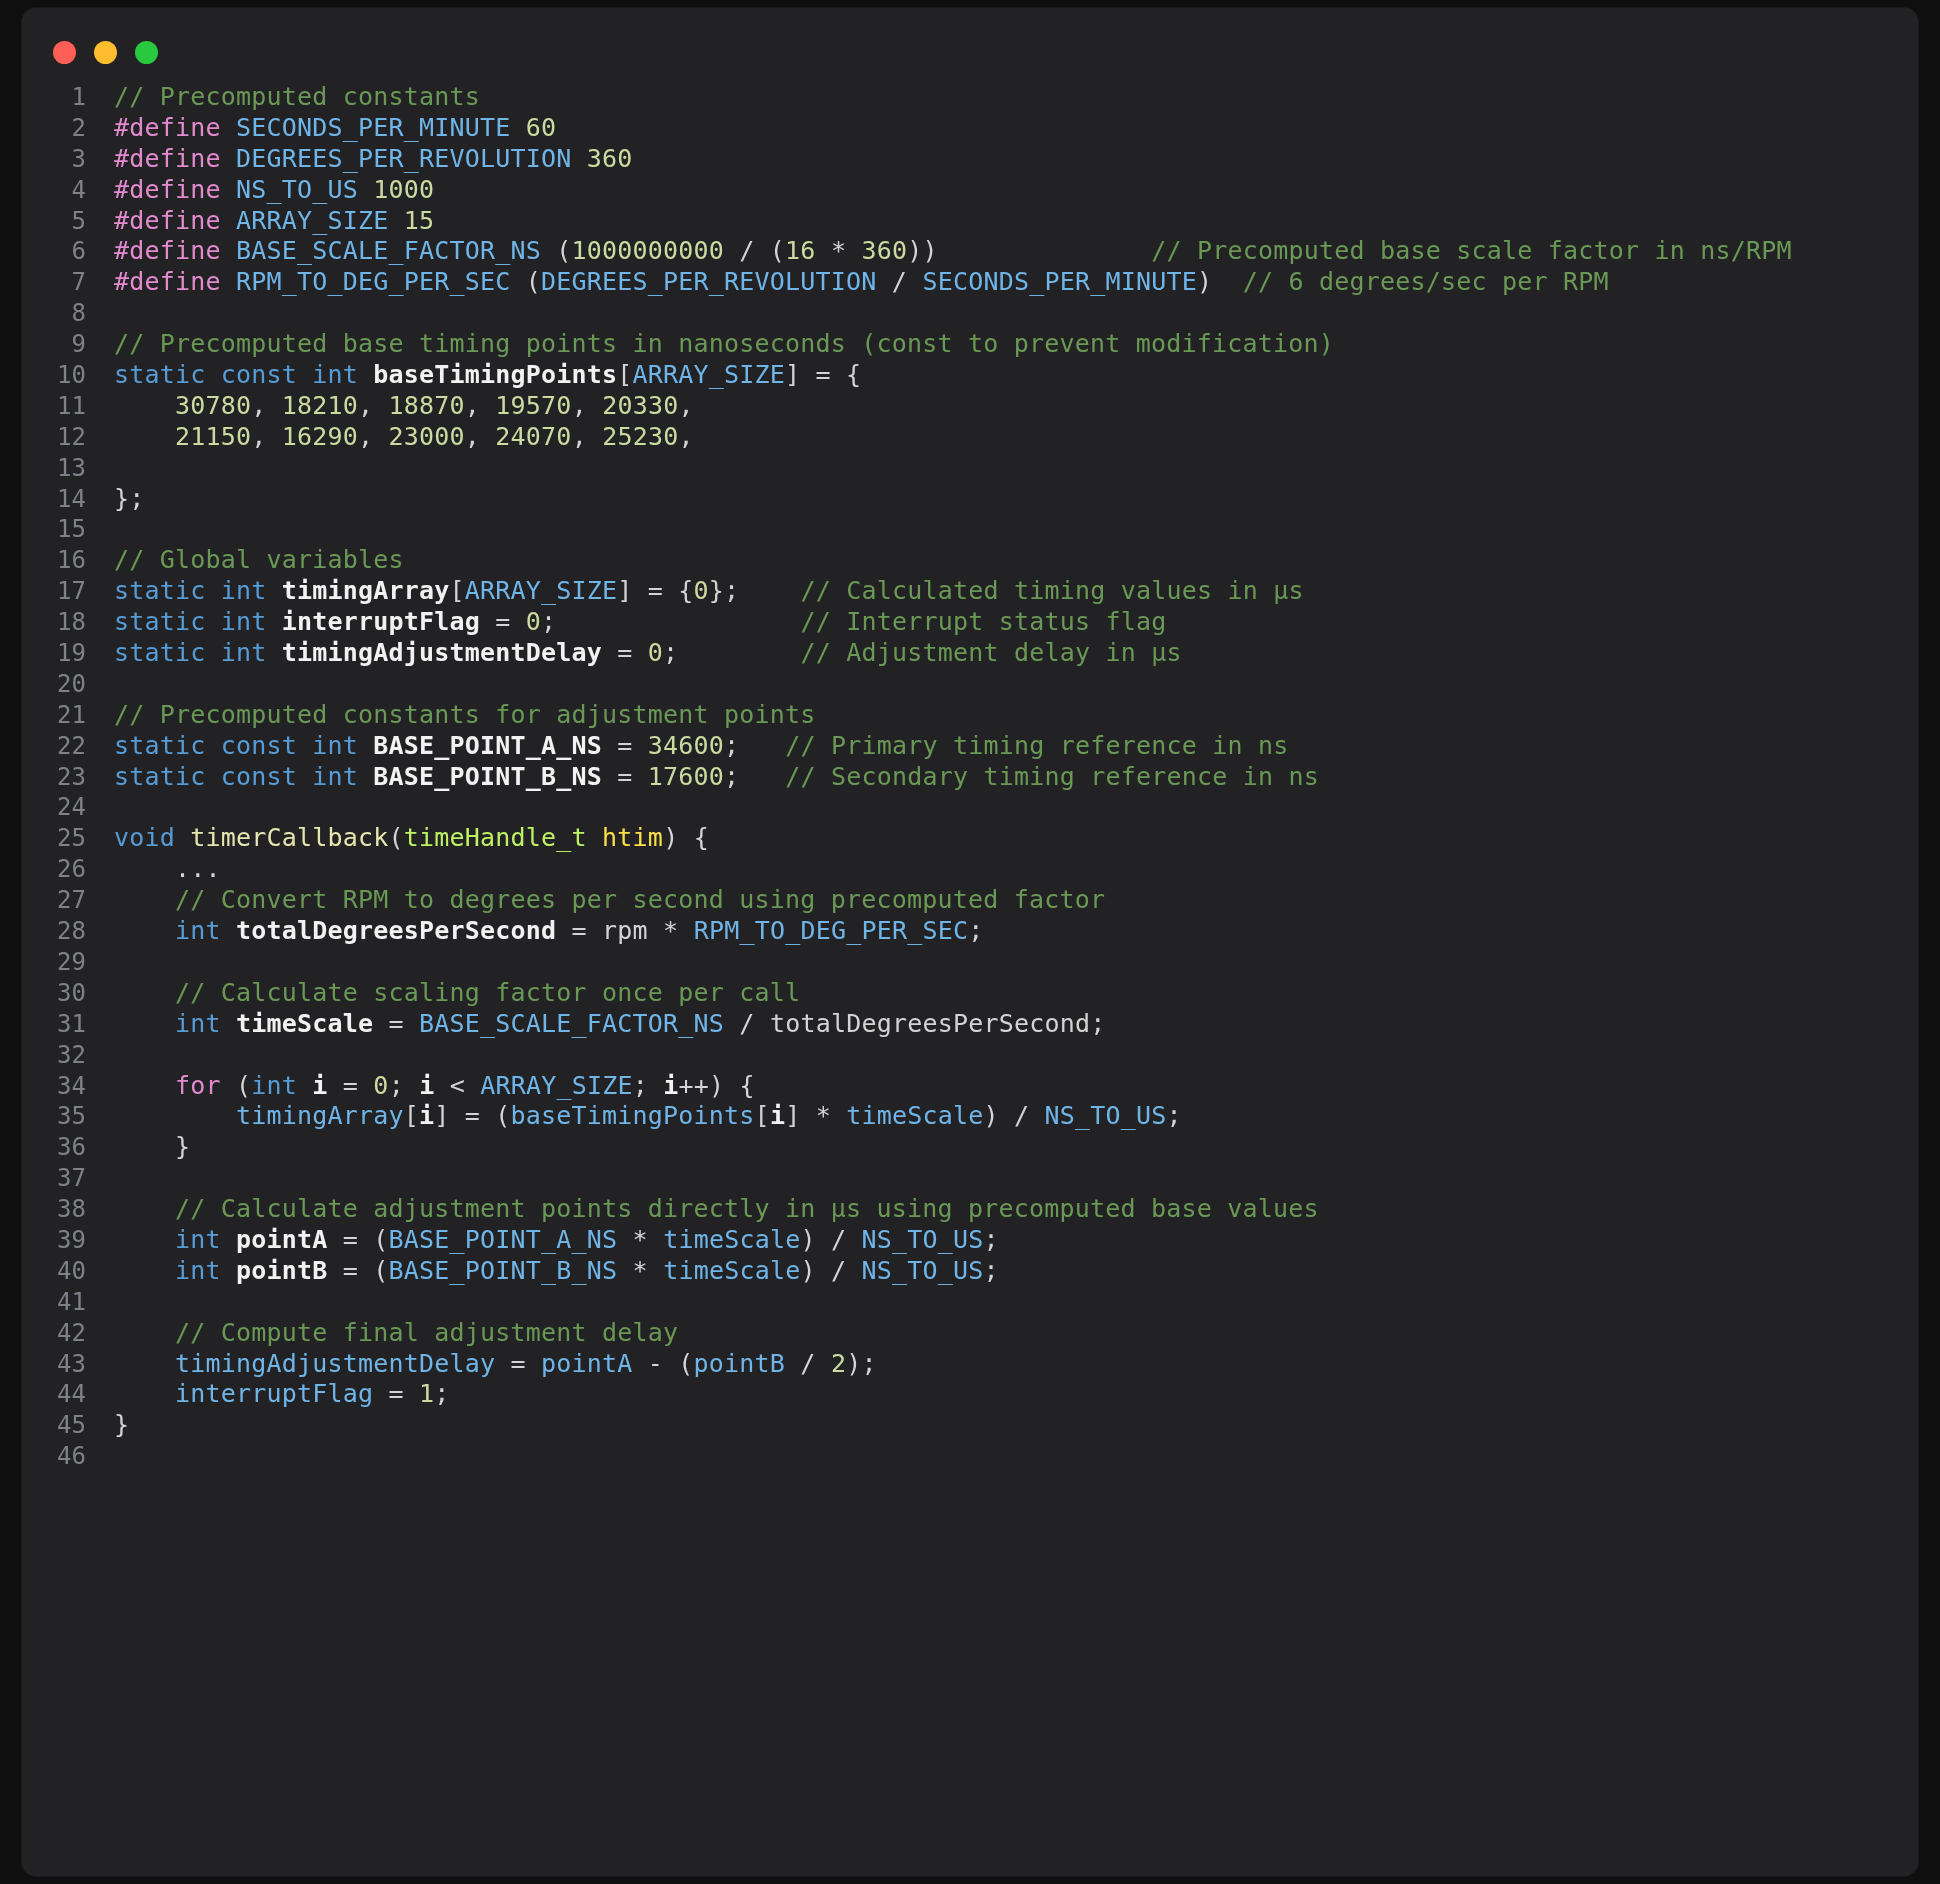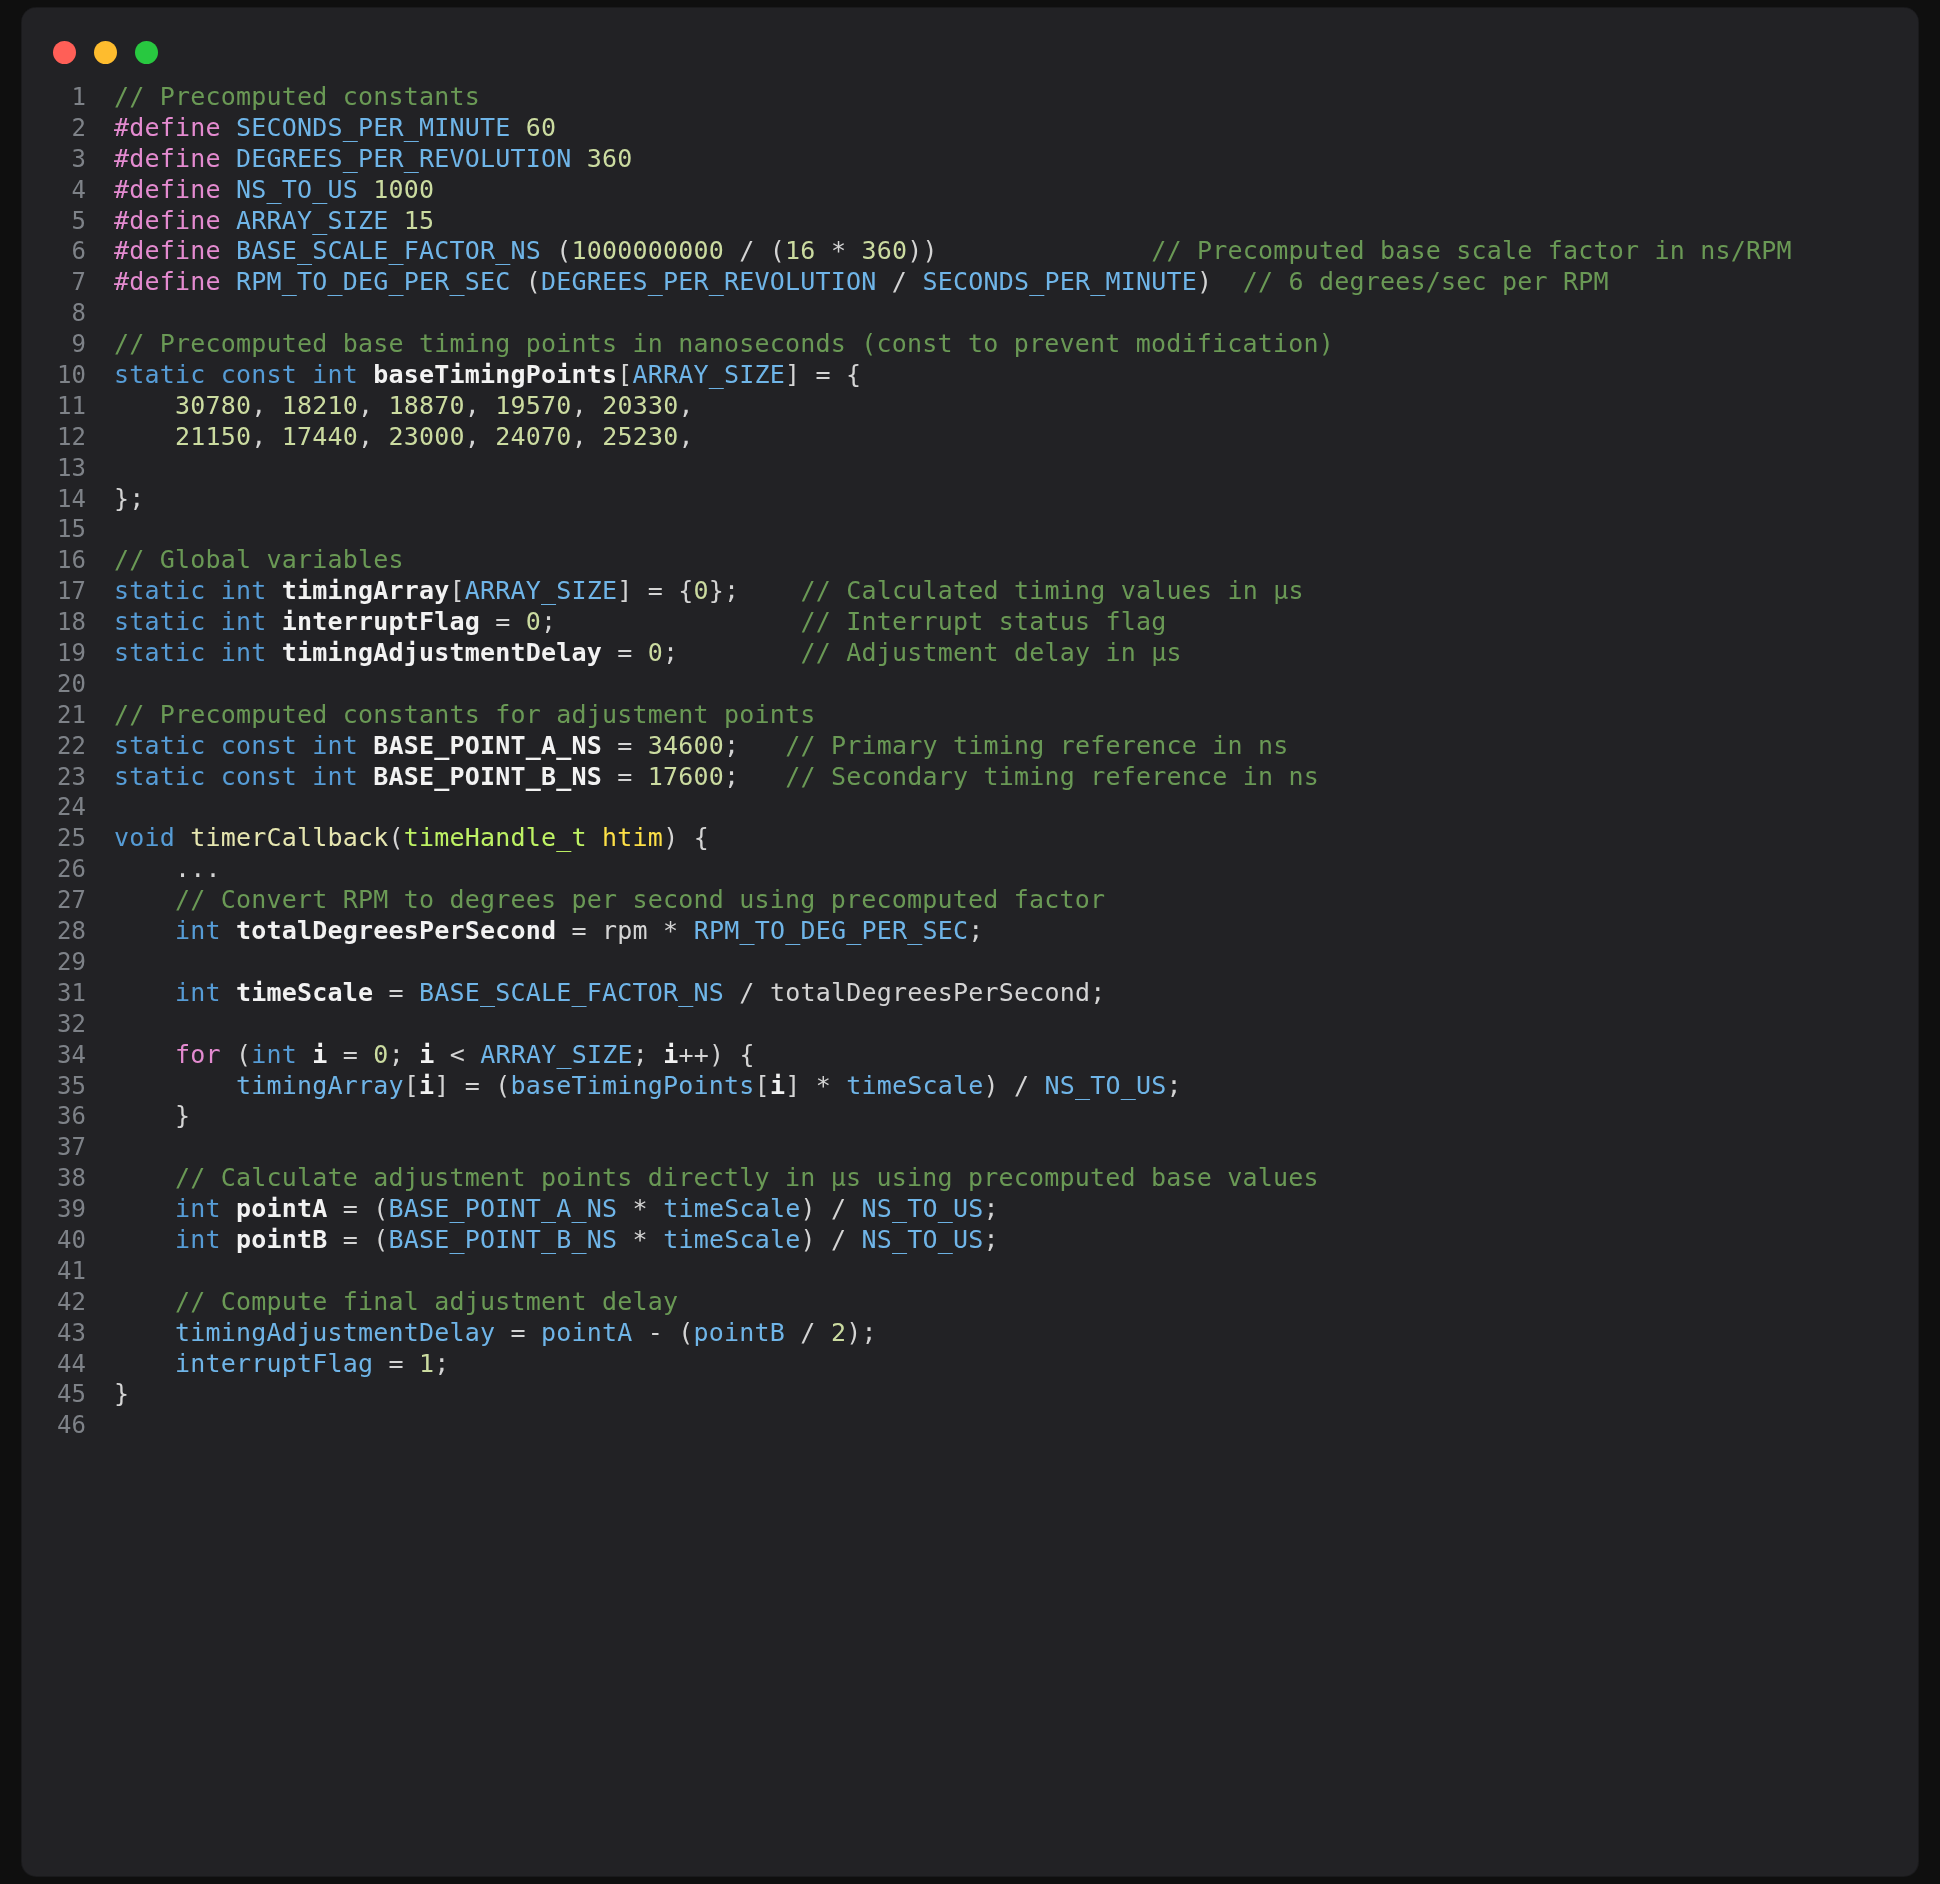--- a/index.html
+++ b/index.html
@@ -98,38 +98,39 @@
       <div class="line"><span class="ln">2</span><span class="src"><span class="kw">#define</span><span class="pl"> </span><span class="id">SECONDS_PER_MINUTE</span><span class="pl"> </span><span class="num">60</span></span></div>
       <div class="line"><span class="ln">3</span><span class="src"><span class="kw">#define</span><span class="pl"> </span><span class="id">DEGREES_PER_REVOLUTION</span><span class="pl"> </span><span class="num">360</span></span></div>
       <div class="line"><span class="ln">4</span><span class="src"><span class="kw">#define</span><span class="pl"> </span><span class="id">NS_TO_US</span><span class="pl"> </span><span class="num">1000</span></span></div>
       <div class="line"><span class="ln">5</span><span class="src"><span class="kw">#define</span><span class="pl"> </span><span class="id">ARRAY_SIZE</span><span class="pl"> </span><span class="num">15</span></span></div>
       <div class="line"><span class="ln">6</span><span class="src"><span class="kw">#define</span><span class="pl"> </span><span class="id">BASE_SCALE_FACTOR_NS</span><span class="pl"> (</span><span class="num">1000000000</span><span class="pl"> / (</span><span class="num">16</span><span class="pl"> * </span><span class="num">360</span><span class="pl">))</span><span class="pl">              </span><span class="c">// Precomputed base scale factor in ns/RPM</span></span></div>
       <div class="line"><span class="ln">7</span><span class="src"><span class="kw">#define</span><span class="pl"> </span><span class="id">RPM_TO_DEG_PER_SEC</span><span class="pl"> (</span><span class="id">DEGREES_PER_REVOLUTION</span><span class="pl"> / </span><span class="id">SECONDS_PER_MINUTE</span><span class="pl">)  </span><span class="c">// 6 degrees/sec per RPM</span></span></div>
       <div class="line"><span class="ln">8</span><span class="src"></span></div>
       <div class="line"><span class="ln">9</span><span class="src"><span class="c">// Precomputed base timing points in nanoseconds (const to prevent modification)</span></span></div>
       <div class="line"><span class="ln">10</span><span class="src"><span class="ty">static const int</span><span class="pl"> </span><span class="de">baseTimingPoints</span><span class="pl">[</span><span class="id">ARRAY_SIZE</span><span class="pl">] = {</span></span></div>
       <div class="line"><span class="ln">11</span><span class="src"><span class="pl">    </span><span class="num">30780</span><span class="pl">, </span><span class="num">18210</span><span class="pl">, </span><span class="num">18870</span><span class="pl">, </span><span class="num">19570</span><span class="pl">, </span><span class="num">20330</span><span class="pl">,</span></span></div>
-      <div class="line"><span class="ln">12</span><span class="src"><span class="pl">    </span><span class="num">21150</span><span class="pl">, </span><span class="num">17440</span><span class="pl">, </span><span class="num">23000</span><span class="pl">, </span><span class="num">24070</span><span class="pl">, </span><span class="num">25230</span><span class="pl">,</span></span></div>
+      <div class="line"><span class="ln">12</span><span class="src"><span class="pl">    </span><span class="num">21150</span><span class="pl">, </span><span class="num">16290</span><span class="pl">, </span><span class="num">23000</span><span class="pl">, </span><span class="num">24070</span><span class="pl">, </span><span class="num">25230</span><span class="pl">,</span></span></div>
       <div class="line"><span class="ln">13</span></div>
       <div class="line"><span class="ln">14</span><span class="src"><span class="pl">};</span></span></div>
       <div class="line"><span class="ln">15</span><span class="src"></span></div>
       <div class="line"><span class="ln">16</span><span class="src"><span class="c">// Global variables</span></span></div>
       <div class="line"><span class="ln">17</span><span class="src"><span class="ty">static int</span><span class="pl"> </span><span class="de">timingArray</span><span class="pl">[</span><span class="id">ARRAY_SIZE</span><span class="pl">] = {</span><span class="num">0</span><span class="pl">};</span><span class="pl">    </span><span class="c">// Calculated timing values in µs</span></span></div>
       <div class="line"><span class="ln">18</span><span class="src"><span class="ty">static int</span><span class="pl"> </span><span class="de">interruptFlag</span><span class="pl"> = </span><span class="num">0</span><span class="pl">;</span><span class="pl">                </span><span class="c">// Interrupt status flag</span></span></div>
       <div class="line"><span class="ln">19</span><span class="src"><span class="ty">static int</span><span class="pl"> </span><span class="de">timingAdjustmentDelay</span><span class="pl"> = </span><span class="num">0</span><span class="pl">;</span><span class="pl">        </span><span class="c">// Adjustment delay in µs</span></span></div>
       <div class="line"><span class="ln">20</span><span class="src"></span></div>
       <div class="line"><span class="ln">21</span><span class="src"><span class="c">// Precomputed constants for adjustment points</span></span></div>
       <div class="line"><span class="ln">22</span><span class="src"><span class="ty">static const int</span><span class="pl"> </span><span class="de">BASE_POINT_A_NS</span><span class="pl"> = </span><span class="num">34600</span><span class="pl">;</span><span class="pl">   </span><span class="c">// Primary timing reference in ns</span></span></div>
       <div class="line"><span class="ln">23</span><span class="src"><span class="ty">static const int</span><span class="pl"> </span><span class="de">BASE_POINT_B_NS</span><span class="pl"> = </span><span class="num">17600</span><span class="pl">;</span><span class="pl">   </span><span class="c">// Secondary timing reference in ns</span></span></div>
       <div class="line"><span class="ln">24</span><span class="src"></span></div>
       <div class="line"><span class="ln">25</span><span class="src"><span class="ty">void</span><span class="pl"> </span><span class="fn">timerCallback</span><span class="pl">(</span><span class="tn">timeHandle_t</span><span class="pl"> </span><span class="pm">htim</span><span class="pl">) {</span></span></div>
       <div class="line"><span class="ln">26</span><span class="src"><span class="pl">    ...</span></span></div>
       <div class="line"><span class="ln">27</span><span class="src"><span class="pl">    </span><span class="c">// Convert RPM to degrees per second using precomputed factor</span></span></div>
       <div class="line"><span class="ln">28</span><span class="src"><span class="pl">    </span><span class="ty">int</span><span class="pl"> </span><span class="de">totalDegreesPerSecond</span><span class="pl"> = </span><span class="pl">rpm</span><span class="pl"> * </span><span class="id">RPM_TO_DEG_PER_SEC</span><span class="pl">;</span></span></div>
       <div class="line"><span class="ln">29</span><span class="src"></span></div>
+      <div class="line"><span class="ln">30</span><span class="src"><span class="pl">    </span><span class="c">// Calculate scaling factor once per call</span></span></div>
       <div class="line"><span class="ln">31</span><span class="src"><span class="pl">    </span><span class="ty">int</span><span class="pl"> </span><span class="de">timeScale</span><span class="pl"> = </span><span class="id">BASE_SCALE_FACTOR_NS</span><span class="pl"> / </span><span class="pl">totalDegreesPerSecond</span><span class="pl">;</span></span></div>
       <div class="line"><span class="ln">32</span><span class="src"></span></div>
       <div class="line"><span class="ln">34</span><span class="src"><span class="pl">    </span><span class="kw">for</span><span class="pl"> (</span><span class="ty">int</span><span class="pl"> </span><span class="de">i</span><span class="pl"> = </span><span class="num">0</span><span class="pl">; </span><span class="de">i</span><span class="pl"> &lt; </span><span class="id">ARRAY_SIZE</span><span class="pl">; </span><span class="de">i</span><span class="pl">++) {</span></span></div>
       <div class="line"><span class="ln">35</span><span class="src"><span class="pl">        </span><span class="id">timingArray</span><span class="pl">[</span><span class="de">i</span><span class="pl">] = (</span><span class="id">baseTimingPoints</span><span class="pl">[</span><span class="de">i</span><span class="pl">] * </span><span class="id">timeScale</span><span class="pl">) / </span><span class="id">NS_TO_US</span><span class="pl">;</span></span></div>
       <div class="line"><span class="ln">36</span><span class="src"><span class="pl">    }</span></span></div>
       <div class="line"><span class="ln">37</span><span class="src"></span></div>
       <div class="line"><span class="ln">38</span><span class="src"><span class="pl">    </span><span class="c">// Calculate adjustment points directly in µs using precomputed base values</span></span></div>
       <div class="line"><span class="ln">39</span><span class="src"><span class="pl">    </span><span class="ty">int</span><span class="pl"> </span><span class="de">pointA</span><span class="pl"> = (</span><span class="id">BASE_POINT_A_NS</span><span class="pl"> * </span><span class="id">timeScale</span><span class="pl">) / </span><span class="id">NS_TO_US</span><span class="pl">;</span></span></div>
       <div class="line"><span class="ln">40</span><span class="src"><span class="pl">    </span><span class="ty">int</span><span class="pl"> </span><span class="de">pointB</span><span class="pl"> = (</span><span class="id">BASE_POINT_B_NS</span><span class="pl"> * </span><span class="id">timeScale</span><span class="pl">) / </span><span class="id">NS_TO_US</span><span class="pl">;</span></span></div>
       <div class="line"><span class="ln">41</span><span class="src"></span></div>

